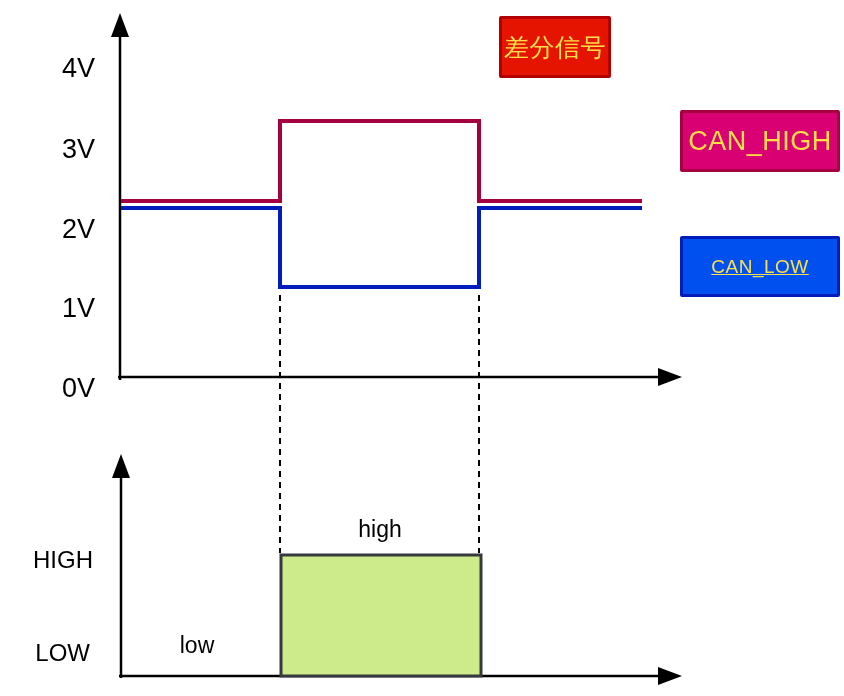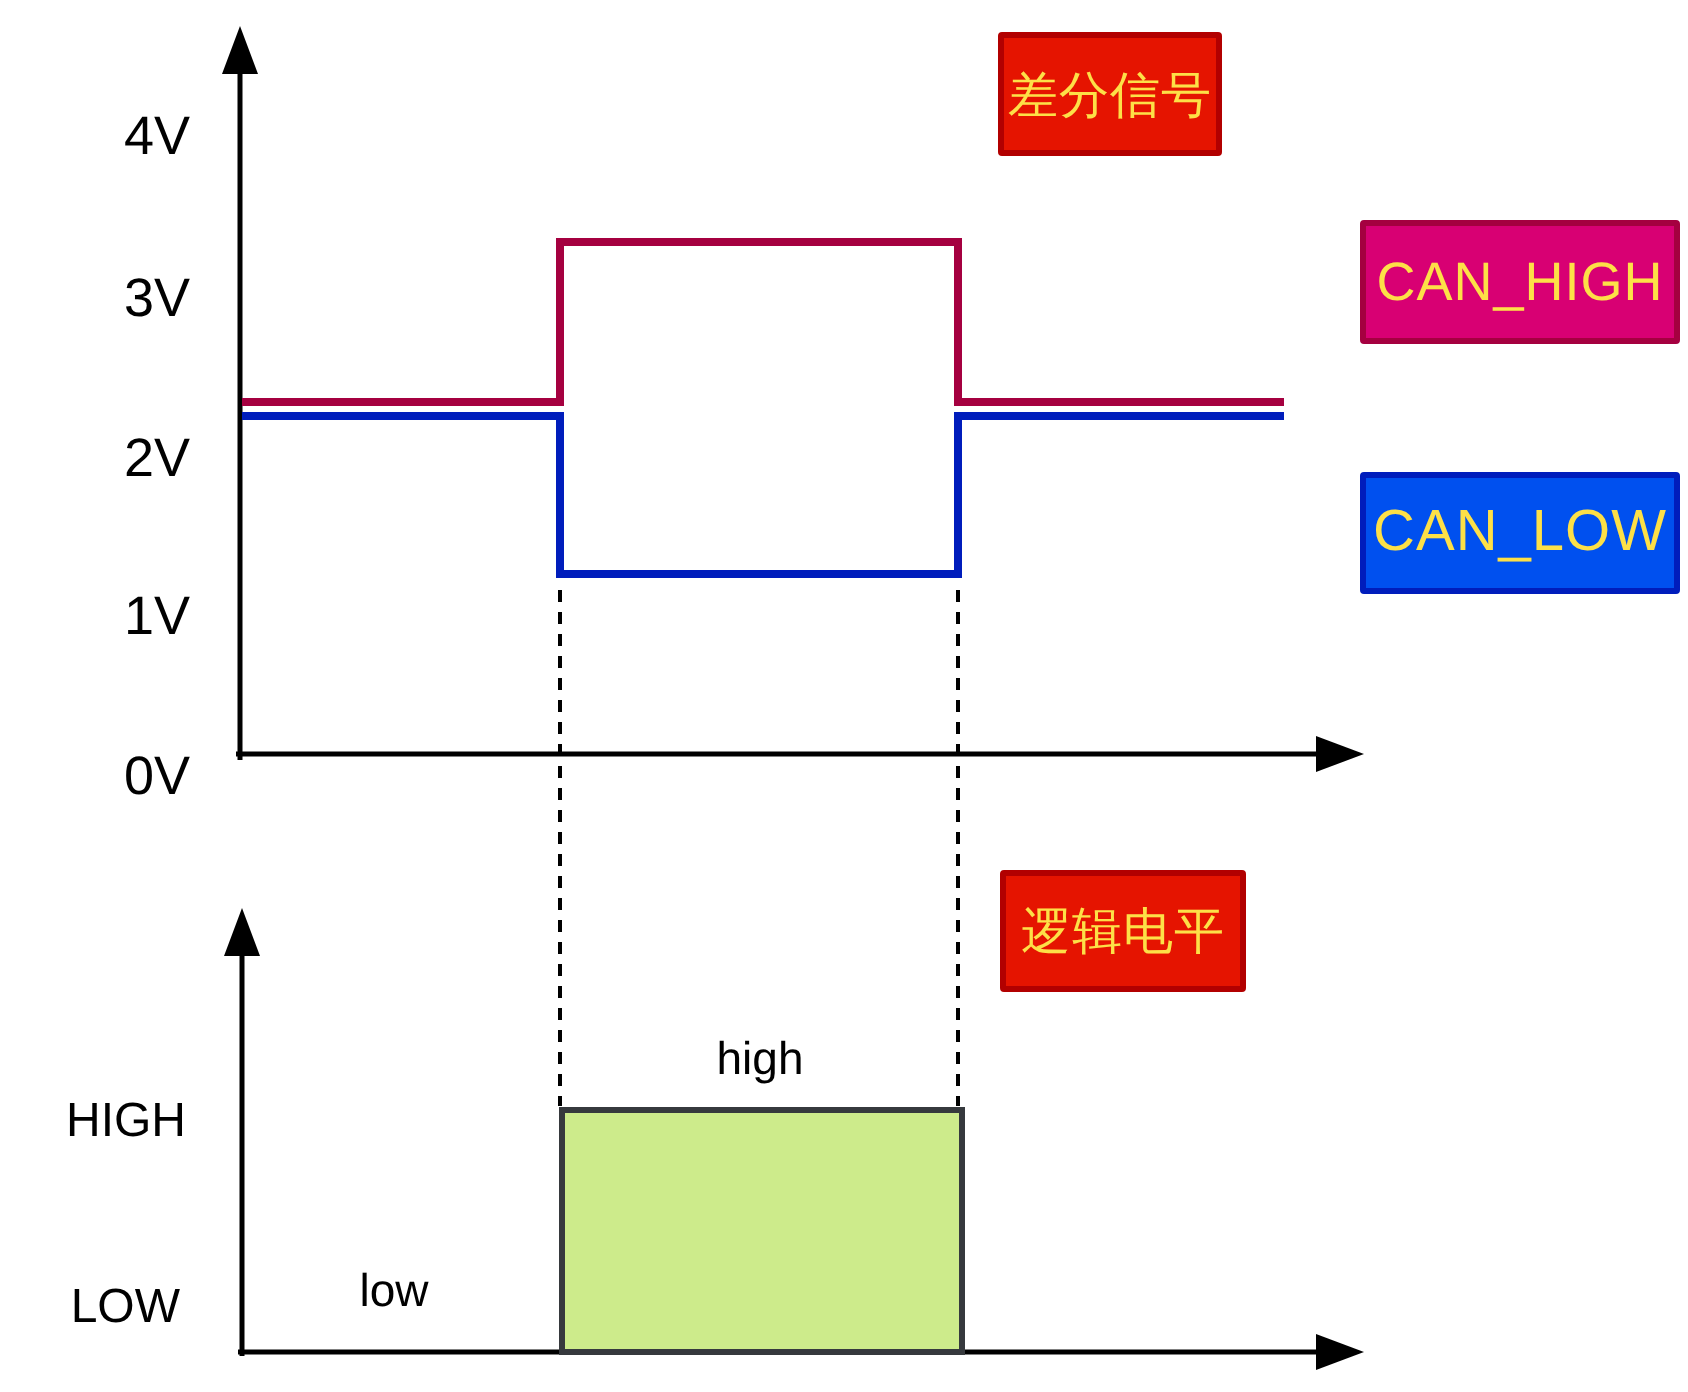--- a/index.html
+++ b/index.html
@@ -18,21 +18,21 @@
     justify-content: center;
     color: #fde047;
     border-style: solid;
     border-width: 3px;
     border-radius: 2px;
     box-sizing: border-box;
     letter-spacing: 0.5px;
   }
   .badge-red   { background: #E51400; border-color: #B20000; font-size: 25px; }
   .badge-magenta { background: #D80073; border-color: #A50040; font-size: 27px; }
-  .badge-blue  { background: #0050EF; border-color: #001DBC; font-size: 29px; }
+  .badge-blue  { background: #0050EF; border-color: #001DBC; font-size: 19px; text-decoration: underline; }
   #badge-diff  { left: 499px; top: 16px;  width: 112px; height: 62px; }
   #badge-logic { left: 500px; top: 435px; width: 123px; height: 61px; }
   #badge-canh  { left: 680px; top: 110px; width: 160px; height: 62px; }
   #badge-canl  { left: 680px; top: 236px; width: 160px; height: 61px; }
   text { fill: #000000; }
   .tick-label { font-size: 27px; }
   .logic-tick { font-size: 24px; }
   .seg-label  { font-size: 23px; }
 </style>
 </head>
@@ -77,15 +77,14 @@
       <text class="seg-label" x="380" y="537" text-anchor="middle">high</text>
     </g>
   </svg>
 
   <div id="badge-diff" class="badge badge-red">差分信号</div>
 
   <div id="badge-canh" class="badge badge-magenta">CAN_HIGH</div>
 
   <div id="badge-canl" class="badge badge-blue">CAN_LOW</div>
 
-  <div id="badge-logic" class="badge badge-red">逻辑电平</div>
 
 </div>
 
 </body></html>

